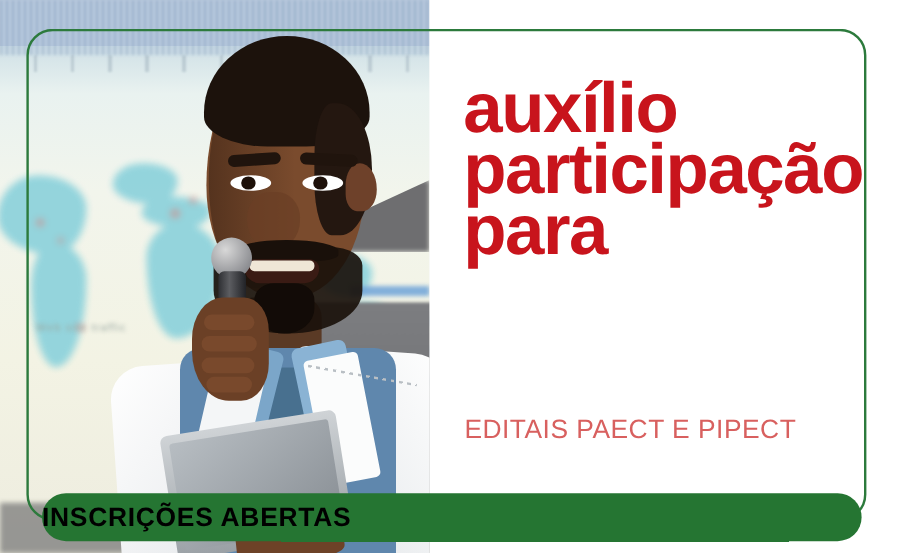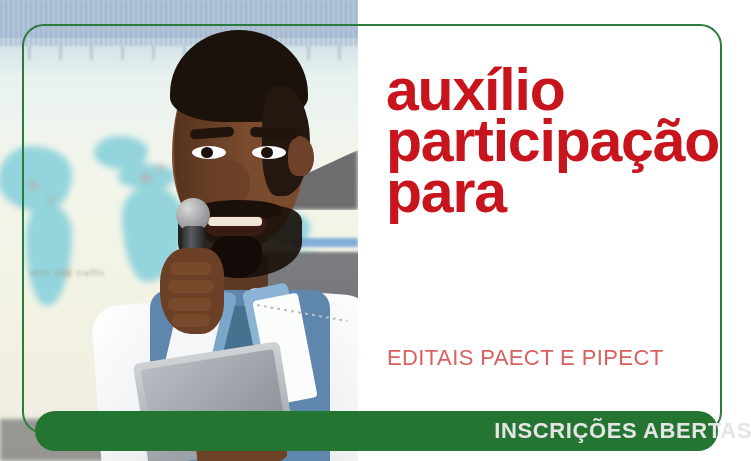--- a/index.html
+++ b/index.html
@@ -440,26 +440,26 @@
     height: 40px;
     background: #257532;
     border-radius: 20px;
     display: flex;
     align-items: center;
   }
   .cta-text {
     position: absolute;
     left: 0;
     width: 717px;
-    text-align: right;
+    text-align: left;
     font-family: "Liberation Sans", sans-serif;
     font-weight: bold;
     font-size: 22px;
     letter-spacing: 0.6px;
-    color: #e5e5e5;
+    color: #000000;
   }
 </style>
 </head>
 <body>
 
 <div id="banner">
 
   <div class="photo">
     <div class="screen-base"></div>
     <div class="screen-stripes"></div>

